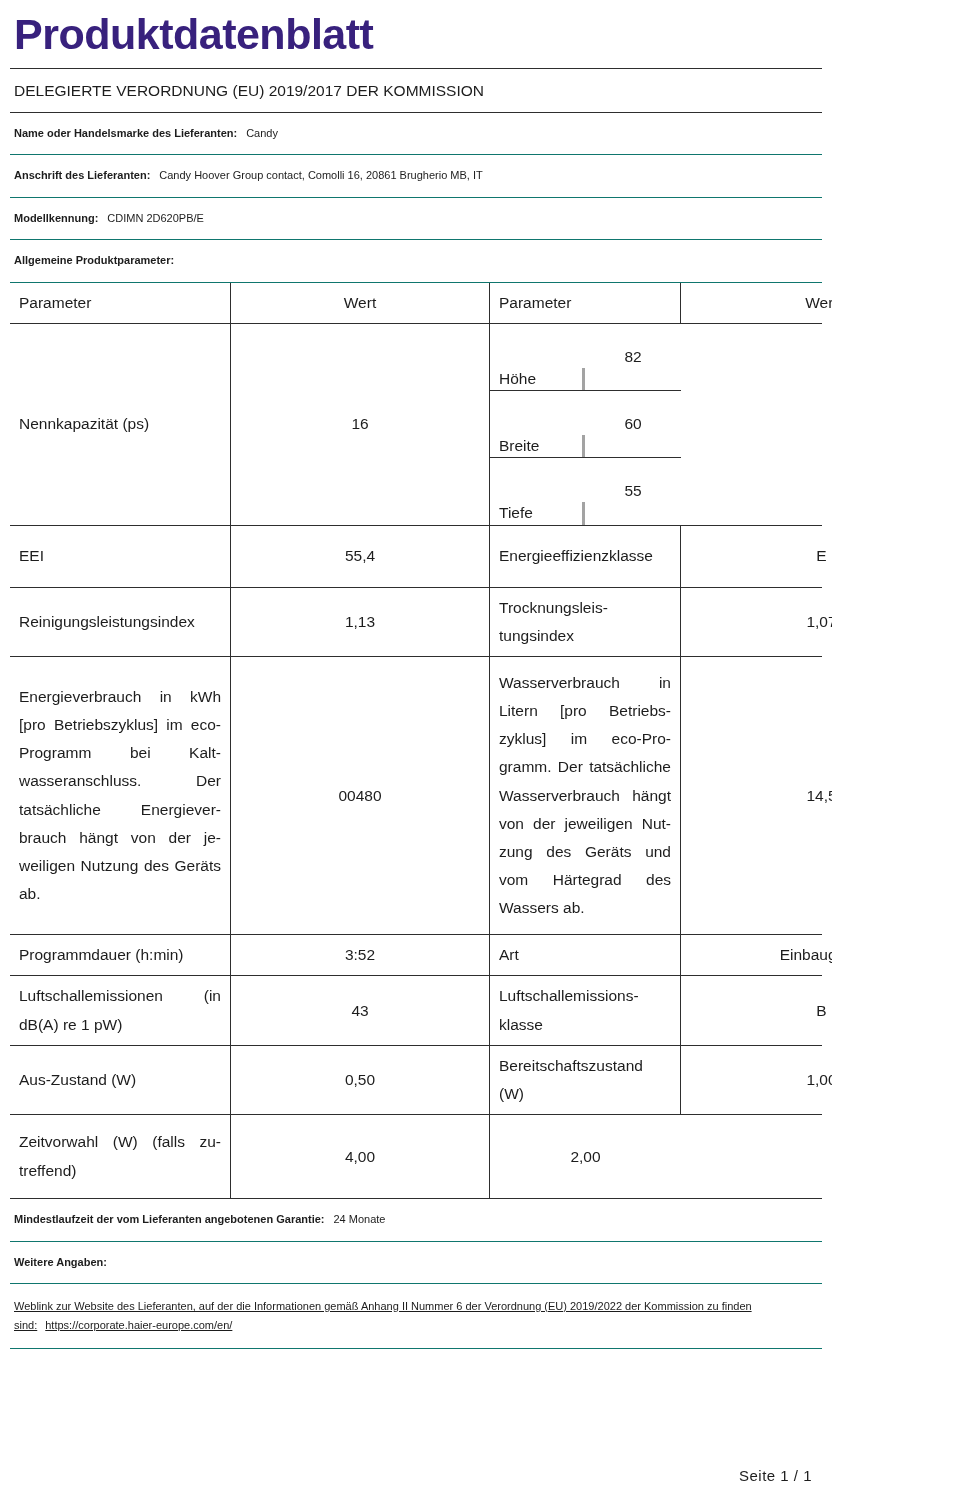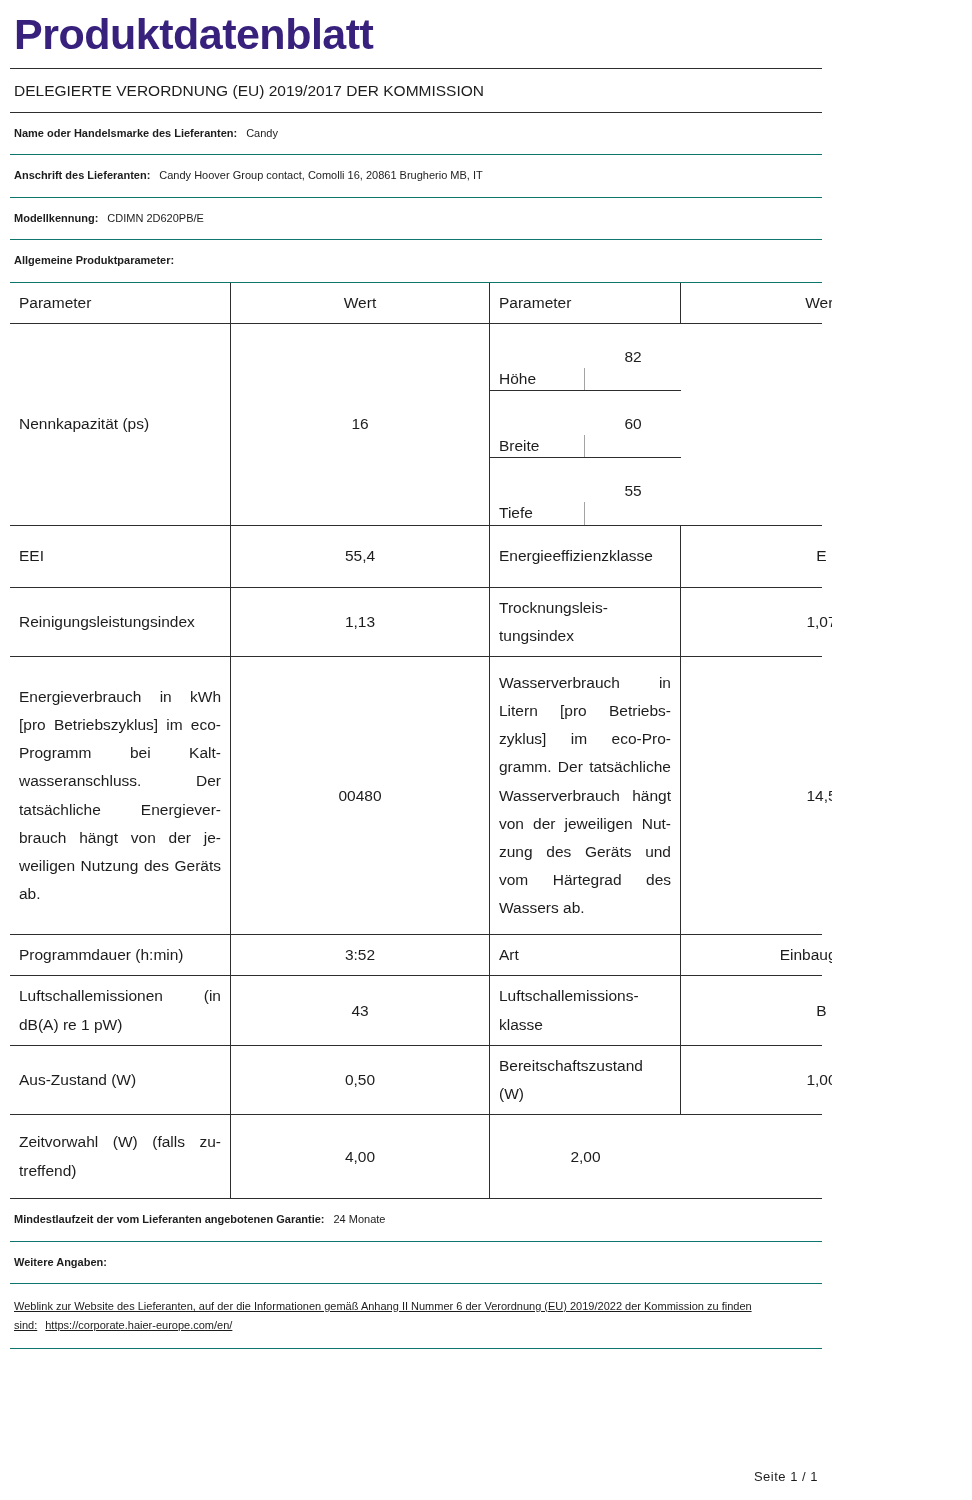--- a/index.html
+++ b/index.html
@@ -21,32 +21,32 @@
   .c{display:flex;align-items:center;padding:6px 9px;}
   .b-r{border-right:1px solid #2e2e2e;}
   .val{justify-content:center;text-align:center;}
   .ptext{width:100%;text-align:justify;line-height:1.82;hyphens:manual;}
   .t-header .ptext{text-align:left;}
   .nopad{padding:0;}
 
   .dims{display:grid;grid-template-rows:1fr 1fr 1fr;width:100%;align-self:stretch;}
   .dims-row{display:grid;grid-template-columns:95px 1fr;border-bottom:1px solid #2e2e2e;}
   .dims-row:last-child{border-bottom:none;text-align:center;}
-  .dims-label{display:flex;align-items:center;padding:2px 9px;border-right:1px solid #a3a3a3;margin-top:44px;}
+  .dims-label{display:flex;align-items:center;padding:2px 9px;border-right:3px solid #a3a3a3;margin-top:44px;}
   .dims-value{display:flex;align-items:center;justify-content:center;}
 
   .rh-dims{min-height:100px}
   .rh-2{min-height:62px}
   .rh-energy{min-height:278px}
   .rh-1{min-height:36px}
   .rh-3{min-height:84px}
 
   .weblink-row{line-height:1.75;text-decoration:underline;}
   .weblink-url{margin-left:8px;color:inherit;text-decoration:none;cursor:pointer;}
-  .footer{position:absolute;right:14px;bottom:16px;font-size:13px;letter-spacing:0.5px;}
+  .footer{position:absolute;right:20px;bottom:16px;font-size:15px;letter-spacing:0.5px;}
 </style>
 </head>
 <body>
 
 <div class="page">
 
   <div class="title-row">
     <h1 class="title">Produktdatenblatt</h1>
   </div>
 

